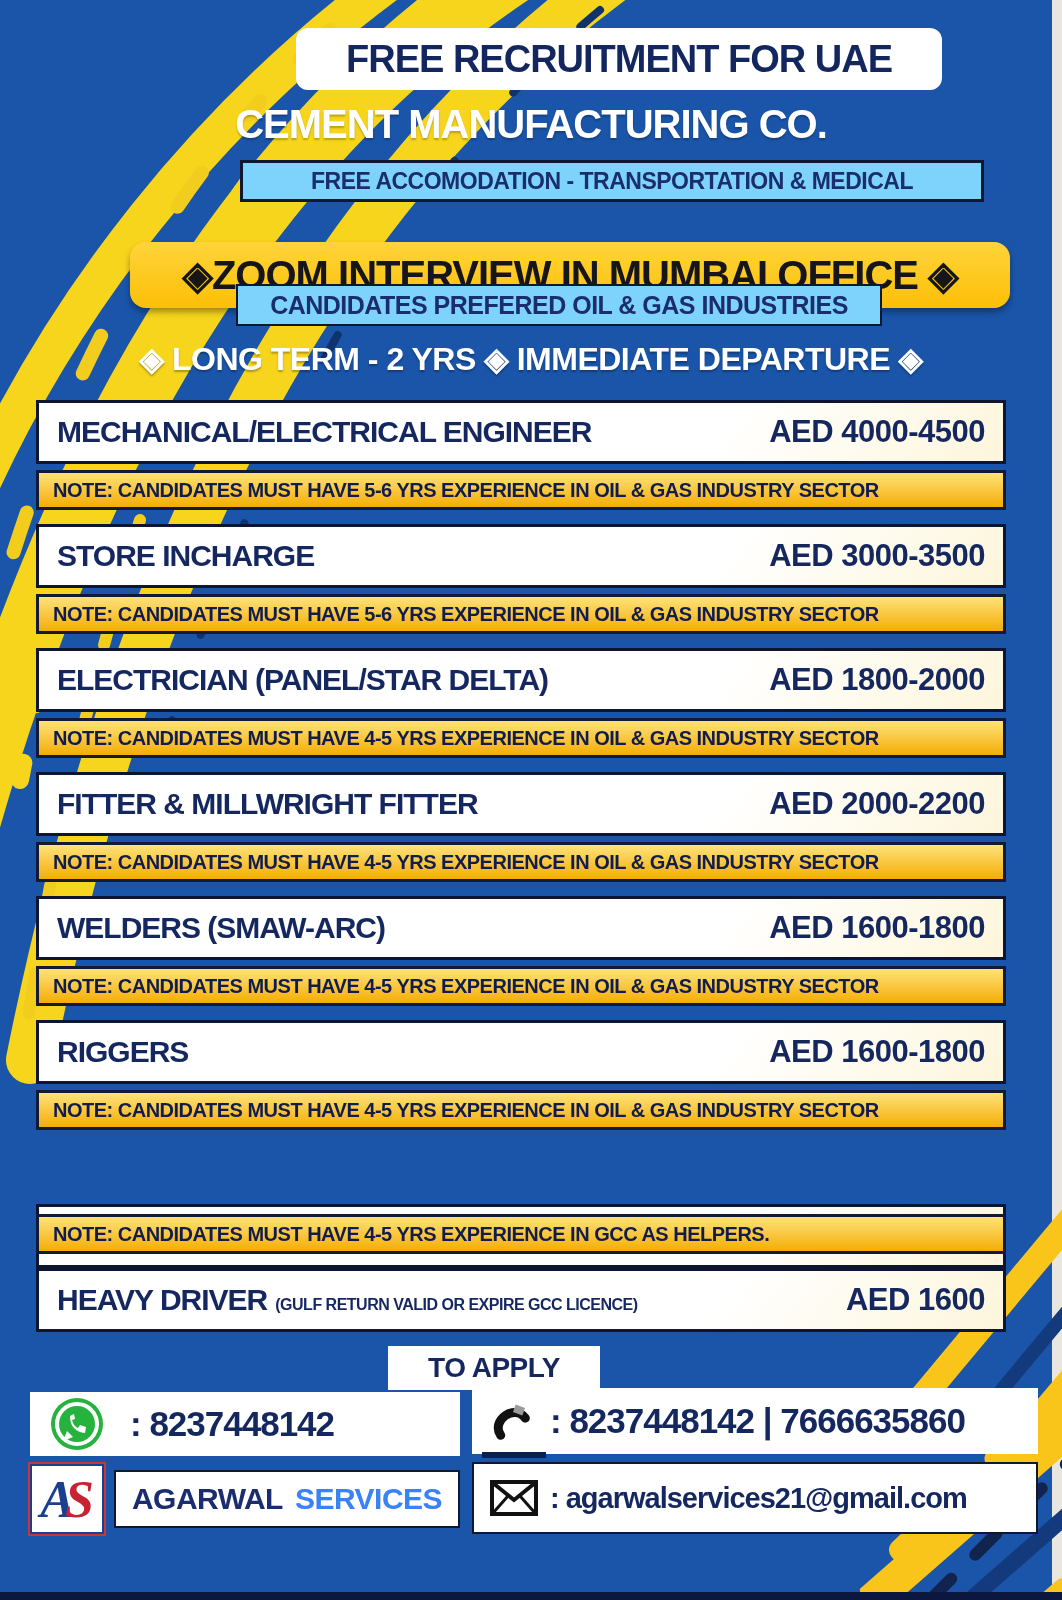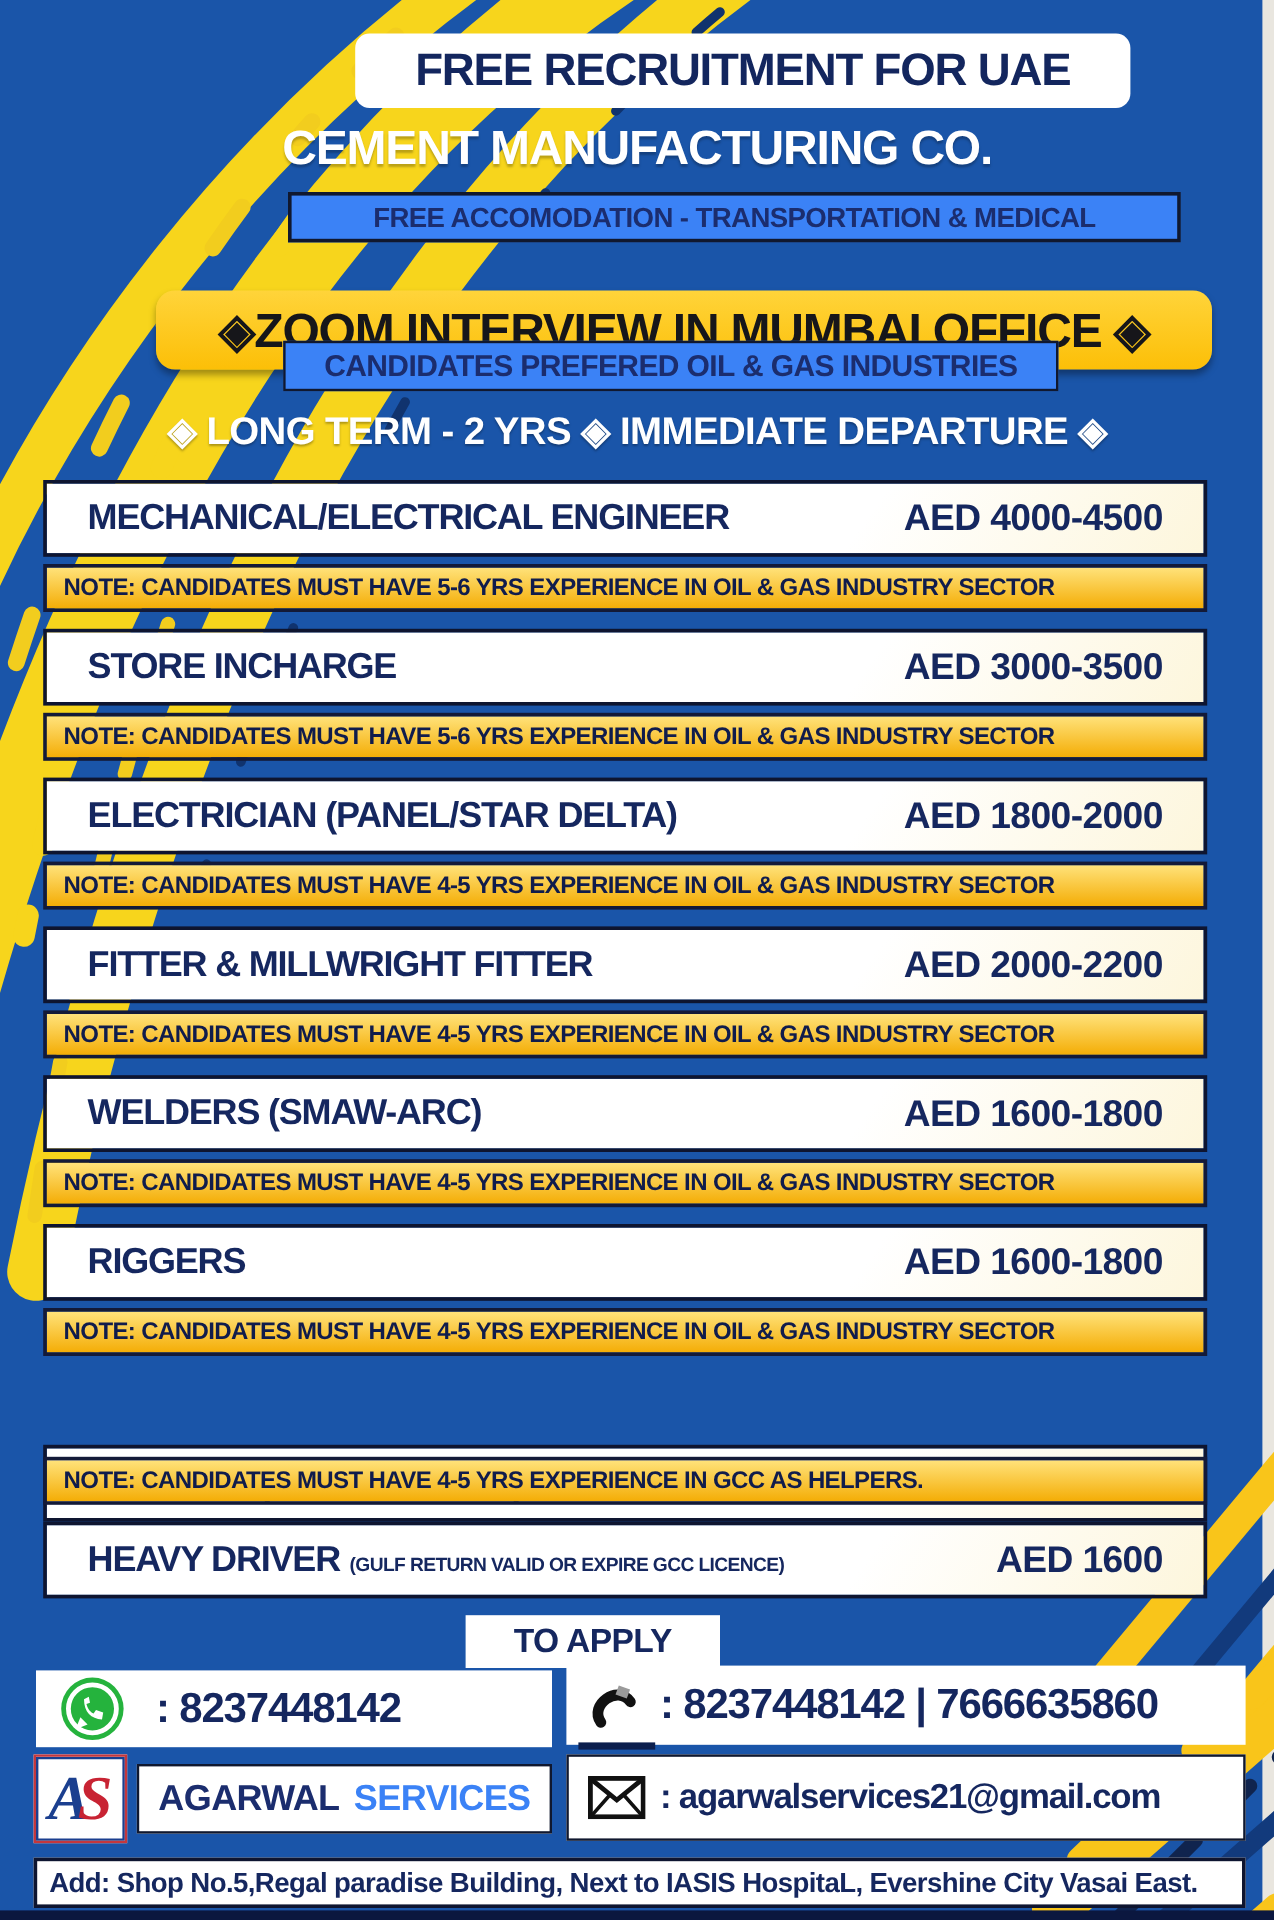--- a/index.html
+++ b/index.html
@@ -9,21 +9,21 @@
     background:#1a55a9;
     overflow:hidden;
     font-family:"Liberation Sans", sans-serif;
     color:#15275f;
   }
   .decor{position:absolute;z-index:1;pointer-events:none;}
   .edge-strip{position:absolute;right:0;top:0;width:10px;height:1600px;background:#e9e6df;z-index:0;}
   .bottom-strip{position:absolute;left:0;top:1592px;width:1062px;height:8px;background:#0b173f;z-index:3;}
 
   .box{position:absolute;z-index:2;box-sizing:border-box;}
-  .white-box{background:#3b82f6;border:3px solid #10182f;}
+  .white-box{background:#7dd3fc;border:3px solid #10182f;}
 
   .title1{
     left:296px;top:28px;width:646px;height:62px;
     background:#fff;border-radius:12px;
     display:flex;align-items:center;justify-content:center;
     font-size:38px;font-weight:700;letter-spacing:-1px;color:#13265e;
   }
   .title2{
     left:171px;top:98px;width:720px;height:52px;
     display:flex;align-items:center;justify-content:center;
@@ -53,21 +53,21 @@
     display:flex;align-items:center;justify-content:center;
     font-size:32px;font-weight:700;letter-spacing:-0.5px;color:#ffffff;
     text-shadow:0 2px 2px rgba(0,0,0,.3);z-index:2;position:absolute;
   }
 
   .job-row{
     left:36px;width:970px;height:64px;
     background:linear-gradient(125deg,#ffffff 70%,#fdf6dc 100%);
     border:3px solid #0e1530;
     display:flex;align-items:center;justify-content:space-between;
-    padding:0 34px;
+    padding:0 18px;
   }
   .job-title{font-size:30px;font-weight:700;letter-spacing:-1px;color:#15275f;white-space:nowrap;}
   .job-sub{font-size:16px;font-weight:700;letter-spacing:-0.5px;color:#15275f;margin-left:8px;}
   .job-salary{font-size:31px;font-weight:700;letter-spacing:-0.5px;color:#15275f;white-space:nowrap;}
   .note-bar{
     left:36px;width:970px;height:40px;
     background:linear-gradient(180deg,#ffe27a,#f4ad06);
     border:3px solid #131a38;
     display:flex;align-items:center;
     padding:4px 14px;
@@ -243,16 +243,15 @@
 
   <div class="box email-box">
     <svg class="env-icon" width="48" height="36" viewBox="0 0 48 36">
       <rect x="2" y="2" width="44" height="32" fill="#ffffff" stroke="#111111" stroke-width="4"></rect>
       <path d="M3 3 L24 20 L45 3" fill="none" stroke="#111111" stroke-width="4"></path>
       <path d="M3 33 L18 16 M45 33 L30 16" fill="none" stroke="#111111" stroke-width="3"></path>
     </svg>
     <span>: agarwalservices21@gmail.com</span>
   </div>
 
-  <div class="box address-bar">Add: Shop No.5,Regal paradise Building,  Next to IASIS HospitaL, Evershine City Vasai East.</div>
 
   <div class="bottom-strip"></div>
 </div>
 
 </body></html>

